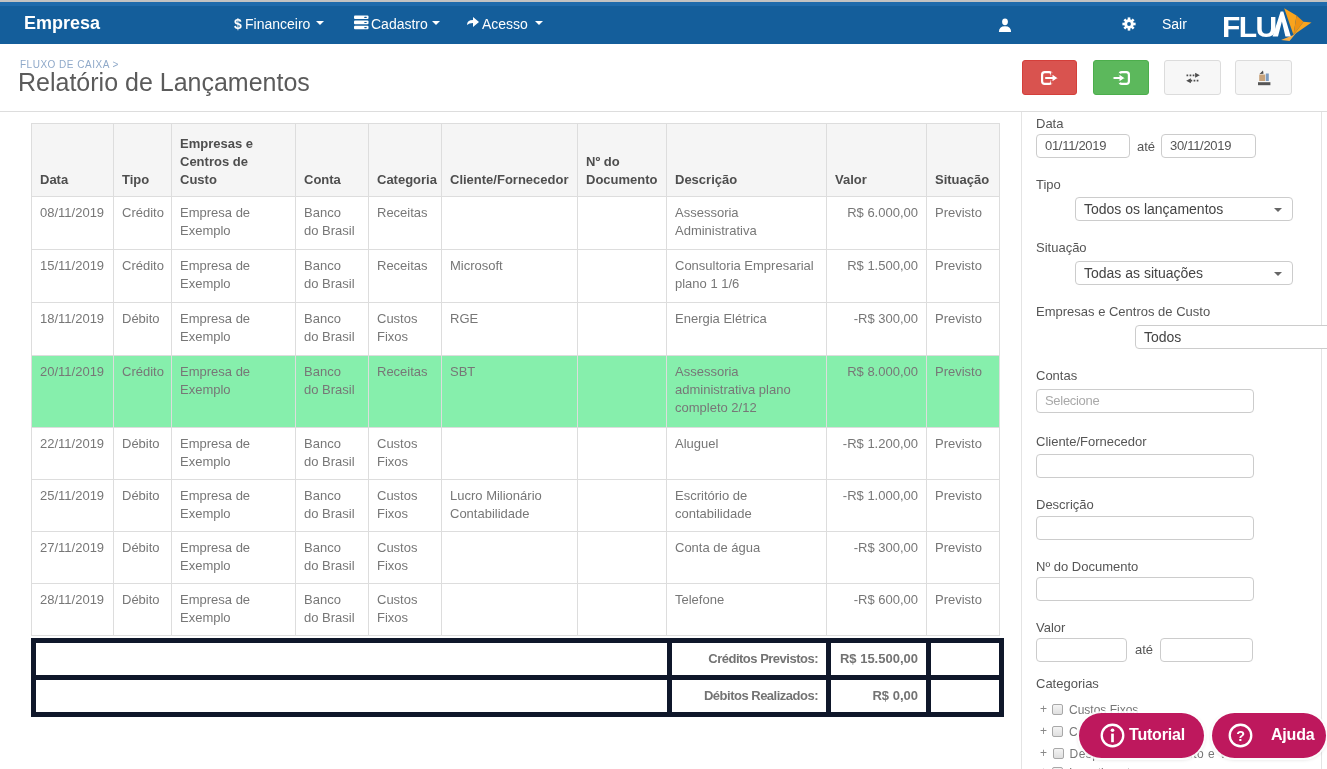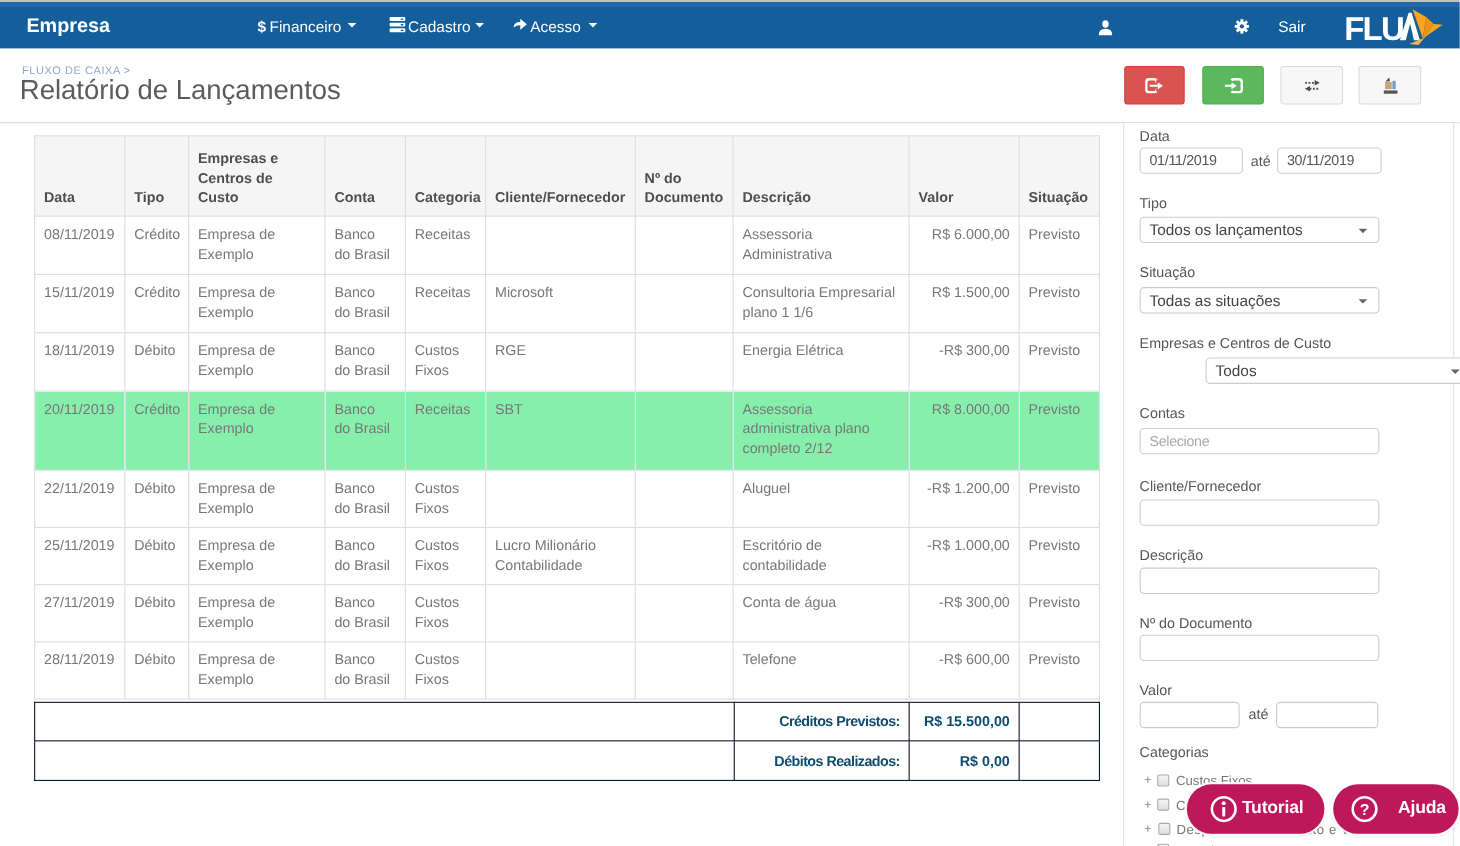--- a/index.html
+++ b/index.html
@@ -33,33 +33,33 @@
 
 
 table { border-collapse:collapse; table-layout:fixed; }
 #maintab { position:absolute; left:31px; top:123px; width:968px; }
 #maintab td, #maintab th { border:1px solid #ddd; padding:7px 8px; font-size:13px;
   line-height:18px; vertical-align:top; color:#777; overflow:hidden; }
 #maintab th { background:#f5f5f5; color:#4e4e4e; font-weight:bold; vertical-align:bottom; text-align:left; }
 #maintab .num { text-align:right;margin-left:44px; }
 #maintab tr.hl td { background:#86efac; }
 #sumtab { position:absolute; left:31px; top:638px; width:968px; }
-#sumtab td { border:1px solid #0f172a; padding:7px 8px; font-size:13px; line-height:18px;
-  color:#0c4a6e; font-weight:bold; text-align:right; height:35px; }
+#sumtab td { border:5px solid #0f172a; padding:7px 8px; font-size:13px; line-height:18px;
+  color:#737373; font-weight:bold; text-align:right; height:35px; }
 #sumtab td:nth-child(2) { letter-spacing:-0.5px; }
 #sumtab tr + tr td { height:36px; }
 
 
 #side { position:absolute; left:1021px; top:112px; width:301px; height:657px;
   border-left:1px solid #e4e4e4; border-right:1px solid #e4e4e4; background:#fff; }
 .flabel { position:absolute; font-size:13px; color:#555; }
 .finput { position:absolute; height:24px; border:1px solid #ccc; border-radius:4px;
   background:#fff; font-size:13px; letter-spacing:-0.3px; color:#555; line-height:22px; padding:0 8px; }
 .fselect { position:absolute; height:24px; border:1px solid #ccc; border-radius:4px;
-  background:#fff; font-size:14px; color:#444; line-height:22px; padding:0 8px; }
+  background:#fff; font-size:14px; color:#444; line-height:22px; padding:0 8px;margin-left:39px; }
 .fselect .scaret { position:absolute; right:10px; top:10px; width:0; height:0;
   border-left:4px solid transparent; border-right:4px solid transparent; border-top:4px solid #666; }
 .ate { position:absolute; font-size:13px; color:#555; }
 .ph { color:#a9a9a9; }
 .catrow { position:absolute; font-size:12px; color:#777; white-space:nowrap; }
 .catrow .plus { color:#888; font-size:12px; margin-right:5px; position:relative; top:-1px; }
 .cbox { display:inline-block; width:11px; height:11px; border:1px solid #a8a8a8;
   background:linear-gradient(#f4f4f4,#dfdfdf); border-radius:2px; vertical-align:-1px; margin-right:6px; }
 
 

